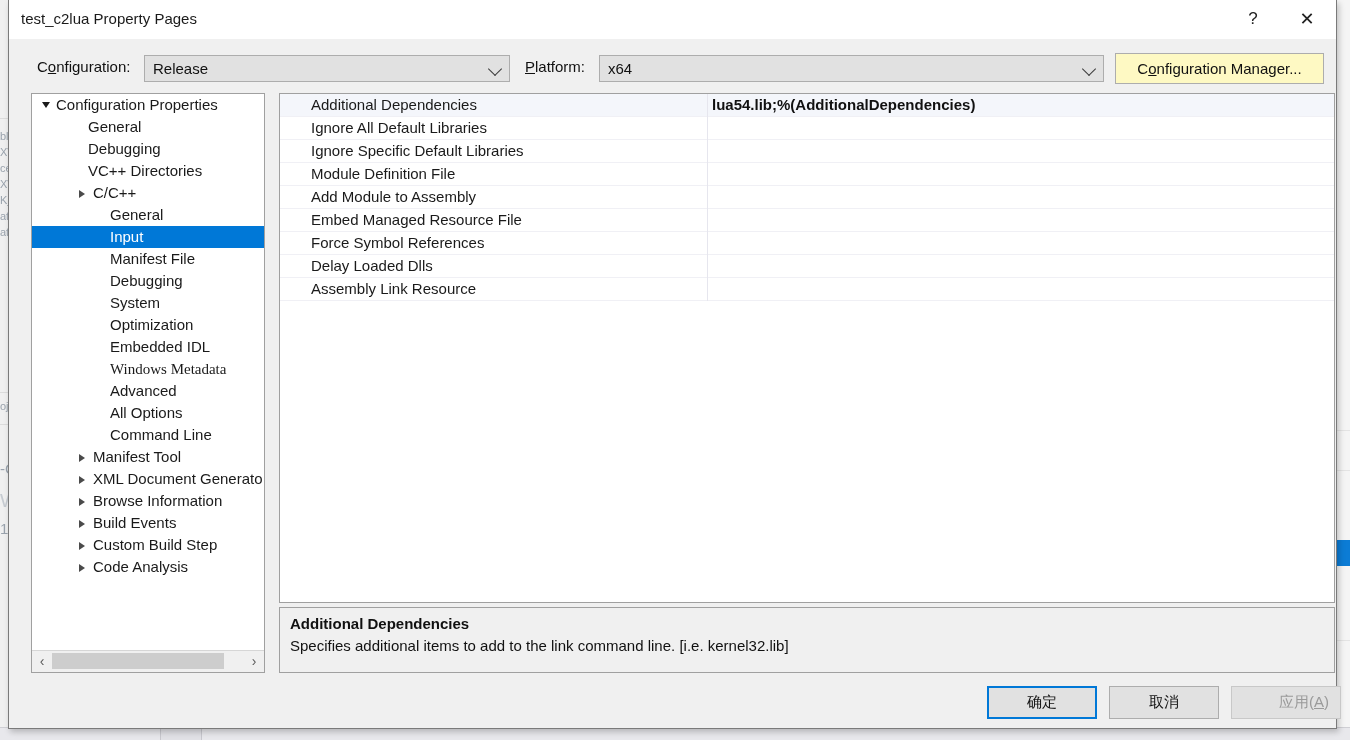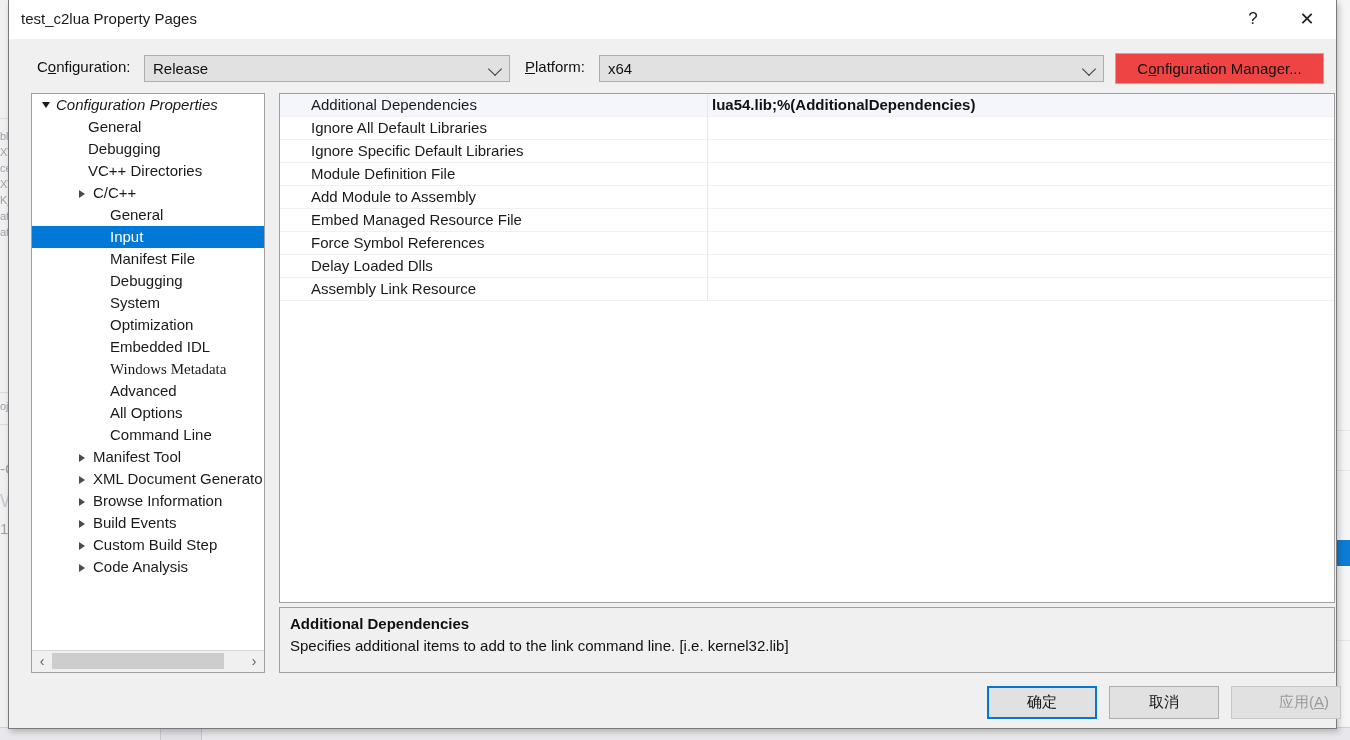--- a/index.html
+++ b/index.html
@@ -164,21 +164,21 @@
     width: 9px; height: 9px;
     border-left: 1.4px solid #3c3c3c;
     border-bottom: 1.4px solid #3c3c3c;
     transform: rotate(-45deg);
   }
 
   #btn-config-manager {
     position: absolute;
     left: 1106px; top: 14px;
     width: 209px; height: 31px;
-    background: #ef4444;
+    background: #fef9c3;
     border: 1px solid #adadad;
     box-sizing: border-box;
     font-size: 15px;
     color: #111;
     font-family: "Liberation Sans", sans-serif;
     cursor: default;
     padding: 0;
   }
   #btn-config-manager u { text-decoration: underline; }
 
@@ -417,21 +417,21 @@
       <span class="combo-arrow"></span>
     </div>
 
     <button id="btn-config-manager"><span>C</span><u>o</u><span>nfiguration Manager...</span></button>
   </div>
 
   <div id="tree-panel">
     <div id="tree-scroll">
         <div class="tree-item">
           <span class="tree-arrow expanded" style="left: 10px;"></span>
-          <span class="tree-label" style="left: 24px; font-style: italic;">Configuration Properties</span>
+          <span class="tree-label" style="left: 24px;">Configuration Properties</span>
         </div>
         <div class="tree-item">
           <span class="tree-label" style="left: 56px;">General</span>
         </div>
         <div class="tree-item">
           <span class="tree-label" style="left: 56px;">Debugging</span>
         </div>
         <div class="tree-item">
           <span class="tree-label" style="left: 56px;">VC++ Directories</span>
         </div>

